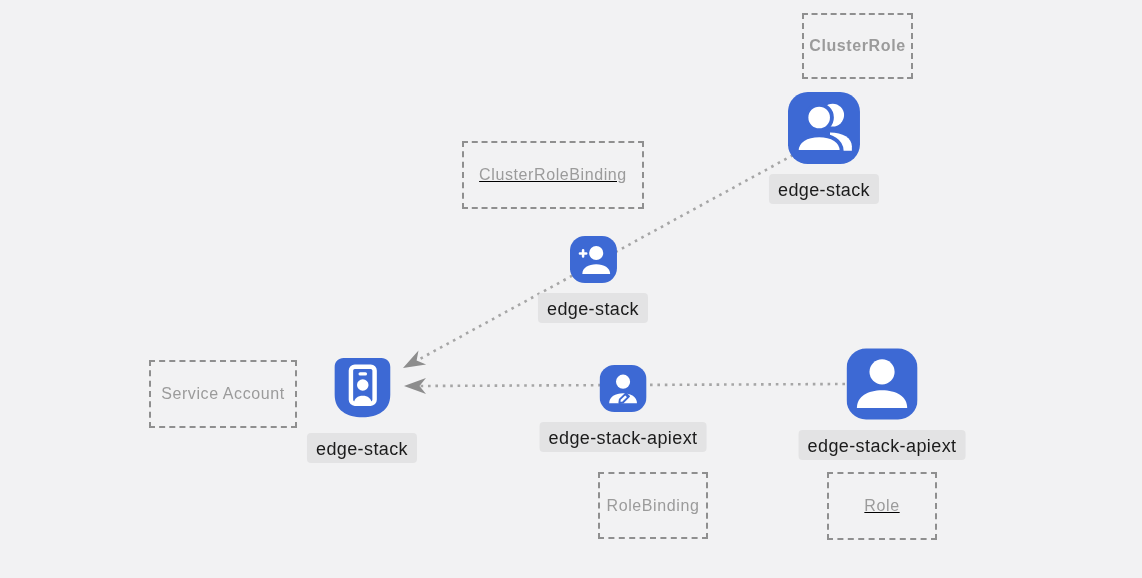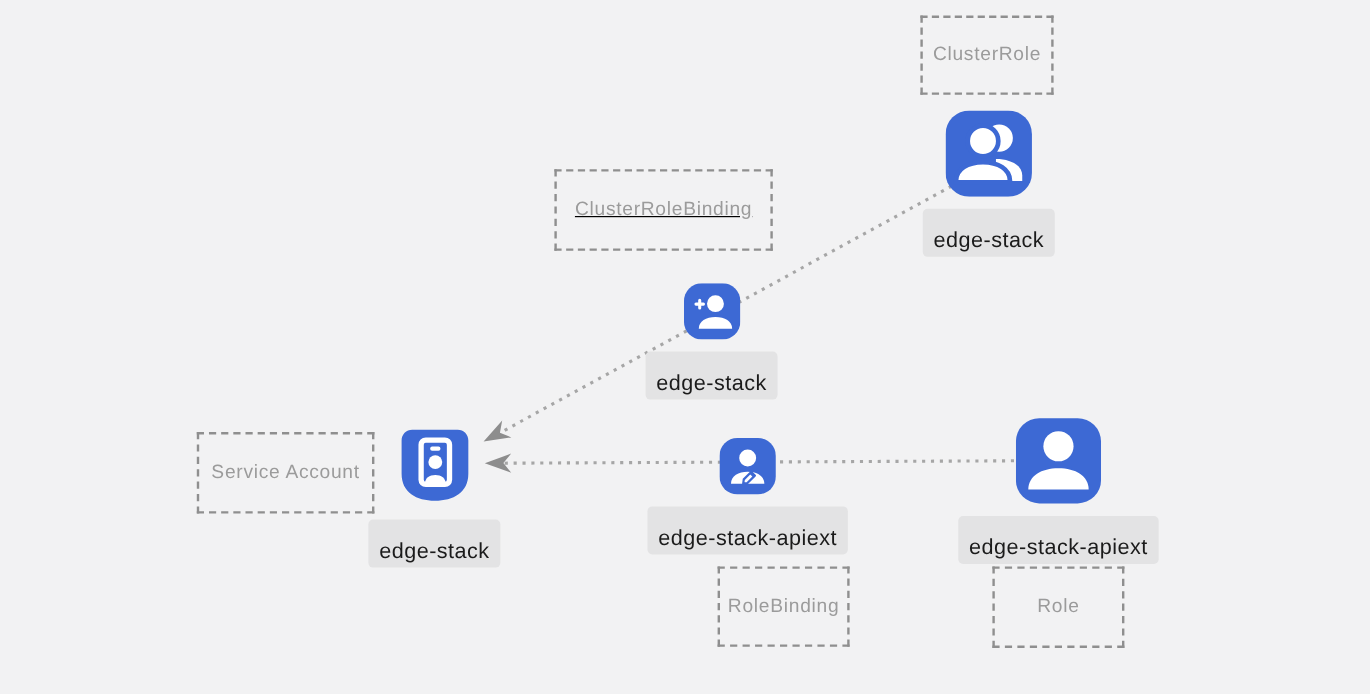--- a/index.html
+++ b/index.html
@@ -43,54 +43,54 @@
     flex-direction: column;
     align-items: center;
     transform: translateX(-50%);
   }
   .node-label {
     margin-top: 10px;
     background: #e3e3e4;
     color: #1b1b1b;
     font-size: 18px;
     letter-spacing: 0.4px;
-    padding: 16px 9px 3px 9px;
+    padding: 6px 9px 3px 9px;
     border-radius: 4px;
     white-space: nowrap;
     line-height: 1.15;
   }
   .icon-wrap { display: block; line-height: 0; }
 </style>
 </head>
 <body>
 
 <div class="canvas">
 
   <svg class="edges-layer" width="1142" height="578" viewBox="0 0 1142 578">
 
     <line x1="806" y1="148" x2="417" y2="360.5" stroke="#a6a6a6" stroke-width="2.6" stroke-dasharray="2.6 4.8"></line>
     <polygon points="0,0 22,-8 15.5,0 22,8" fill="#8d8d8d" transform="translate(403,368) rotate(-28.6)"></polygon>
 
     <line x1="845" y1="384" x2="419" y2="386" stroke="#a6a6a6" stroke-width="2.6" stroke-dasharray="2.6 4.8"></line>
     <polygon points="0,0 22,-8 15.5,0 22,8" fill="#8d8d8d" transform="translate(404,386) rotate(-0.3)"></polygon>
   </svg>
 
-  <div class="type-box" style="left:767px; top:13px; width:111px; height:66px;">
+  <div class="type-box" style="left:802px; top:13px; width:111px; height:66px;font-weight:bold;">
     <span>ClusterRole</span>
   </div>
   <div class="type-box" style="left:462px; top:141px; width:182px; height:68px;text-decoration:underline;">
     <span>ClusterRoleBinding</span>
   </div>
-  <div class="type-box" style="left:164px; top:360px; width:148px; height:68px;align-items:center;">
+  <div class="type-box" style="left:149px; top:360px; width:148px; height:68px;align-items:center;">
     <span>Service Account</span>
   </div>
   <div class="type-box" style="left:598px; top:472px; width:110px; height:67px;">
     <span>RoleBinding</span>
   </div>
-  <div class="type-box" style="left:827px; top:472px; width:110px; height:68px;">
+  <div class="type-box" style="left:827px; top:472px; width:110px; height:68px;text-decoration:underline;">
     <span>Role</span>
   </div>
 
   <div class="node" style="left:824px; top:92px;">
     <span class="icon-wrap">
       <svg width="72" height="72" viewBox="0 0 24 24">
         <rect width="24" height="24" rx="6.6" fill="#3d69d4"></rect>
         <circle cx="14.9" cy="7.7" r="3.8" fill="#ffffff"></circle>
         <path d="M14 13.5c4.3 0 7.3 1.9 7.3 4.6v1.5H14z" fill="#ffffff"></path>
         <circle cx="10.4" cy="8.5" r="4.25" fill="#ffffff" stroke="#3d69d4" stroke-width="1.3"></circle>

